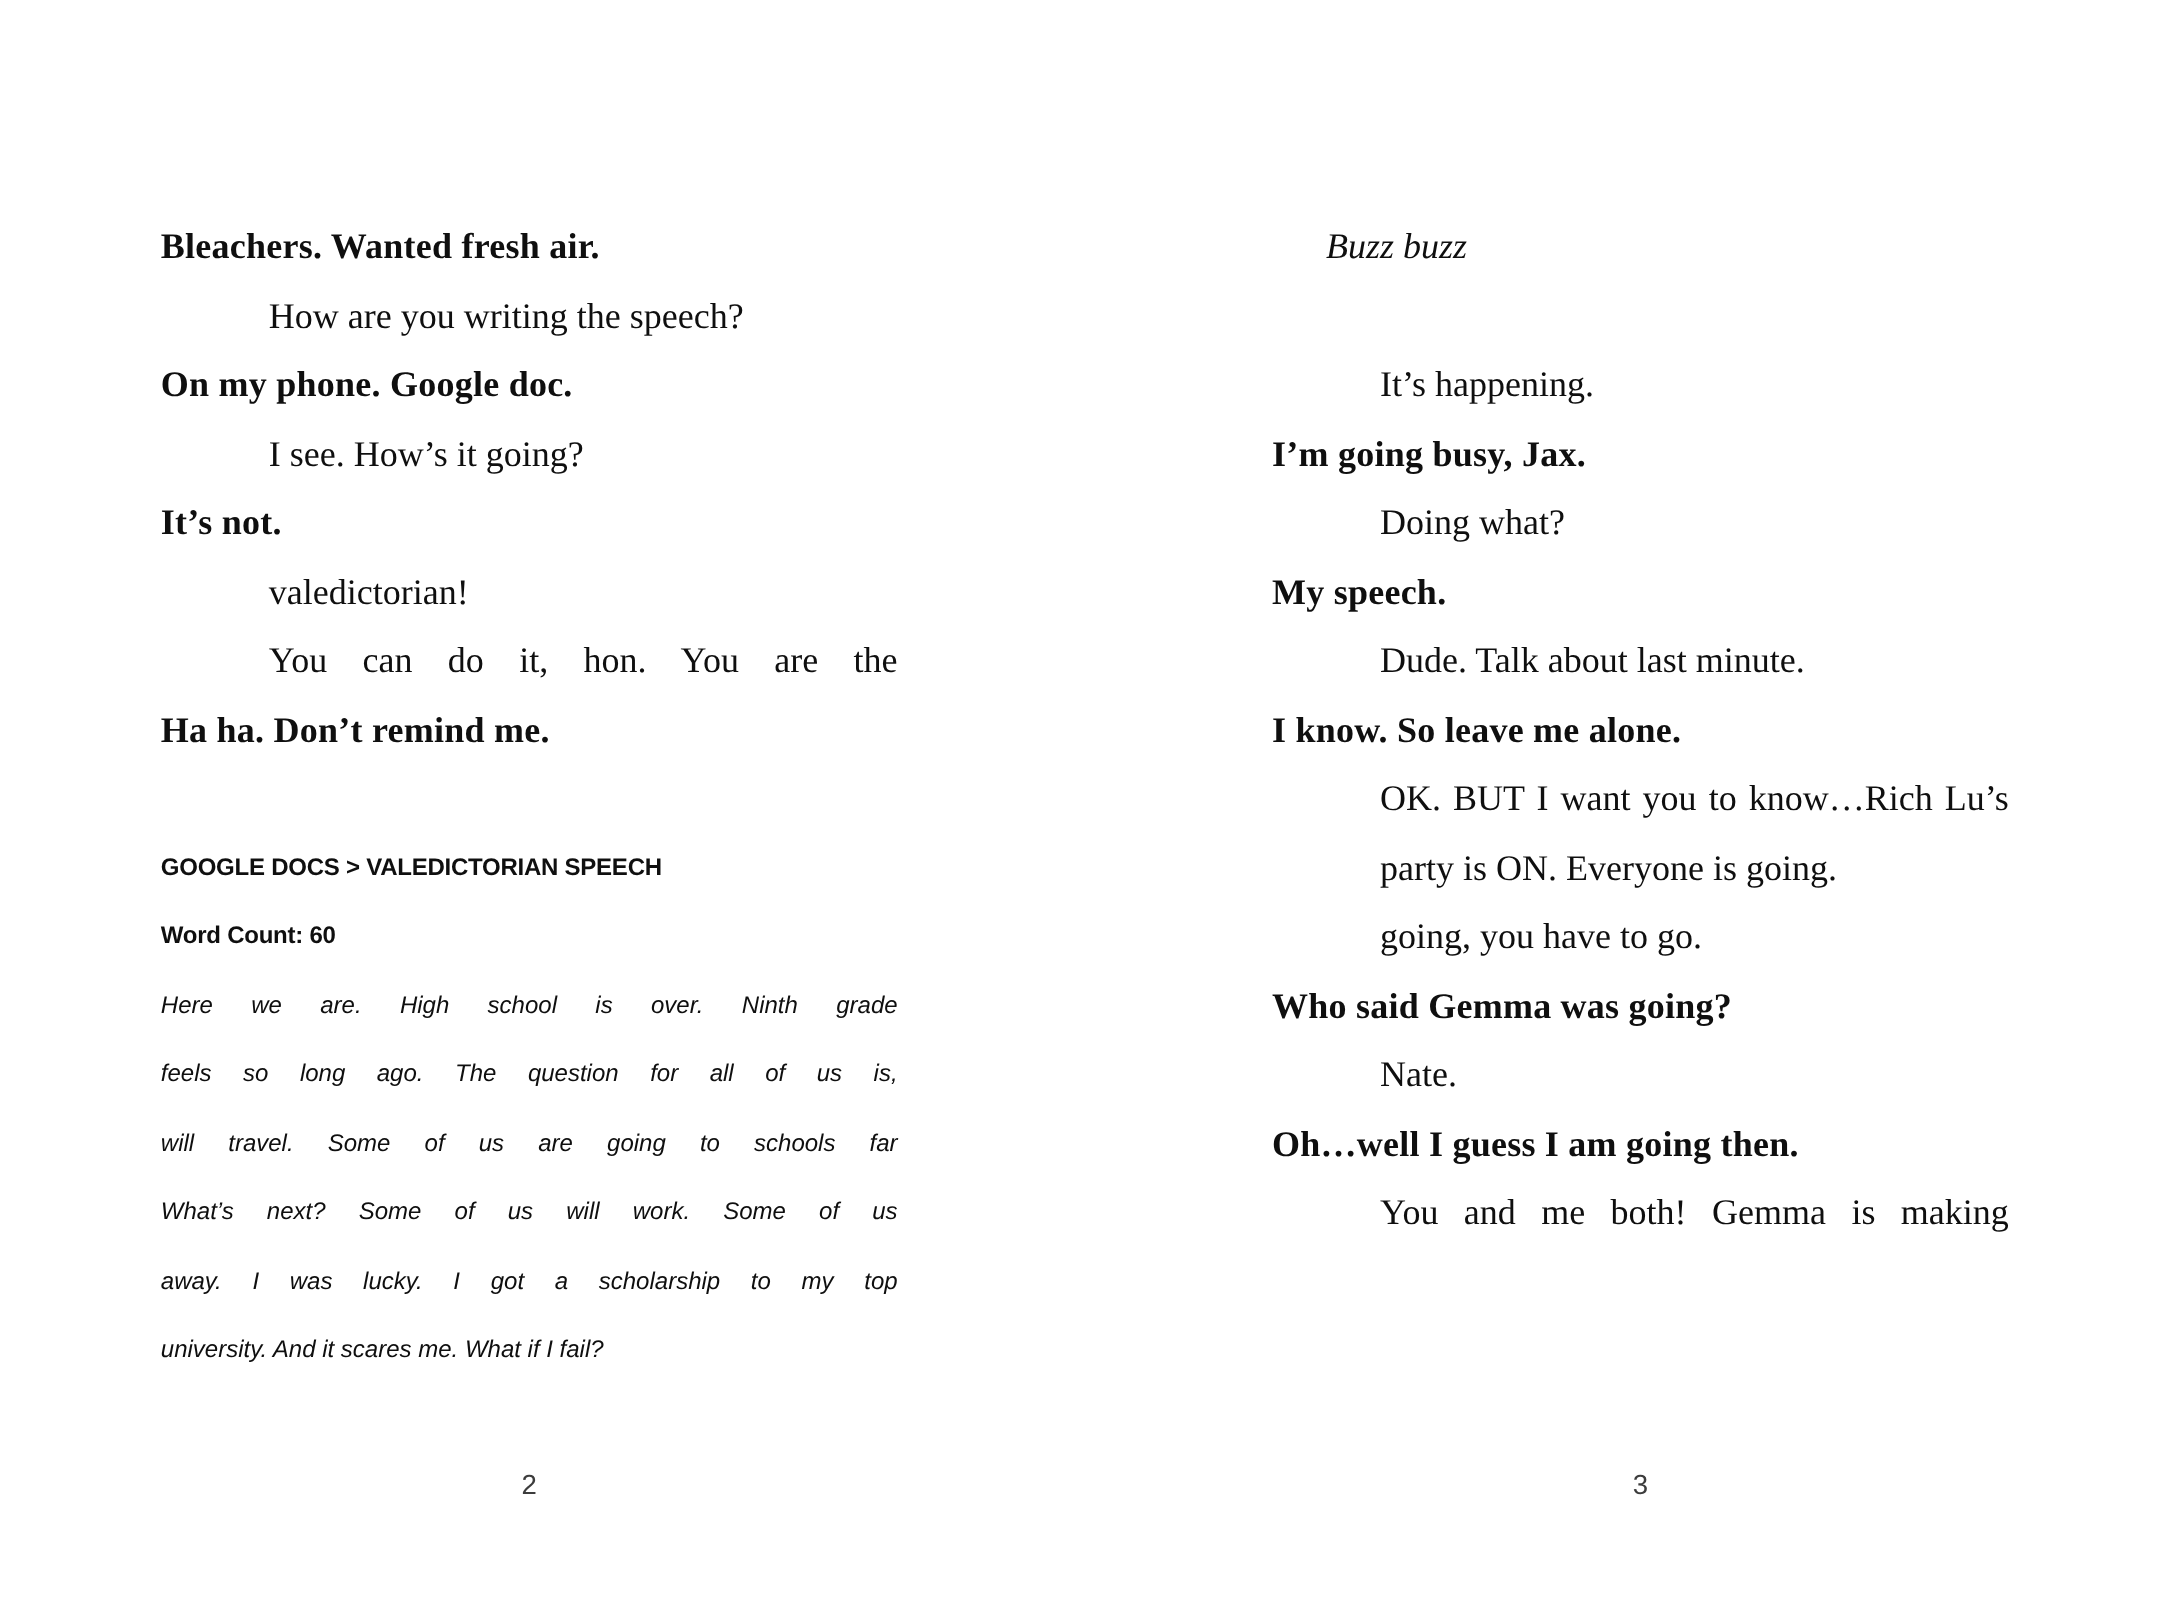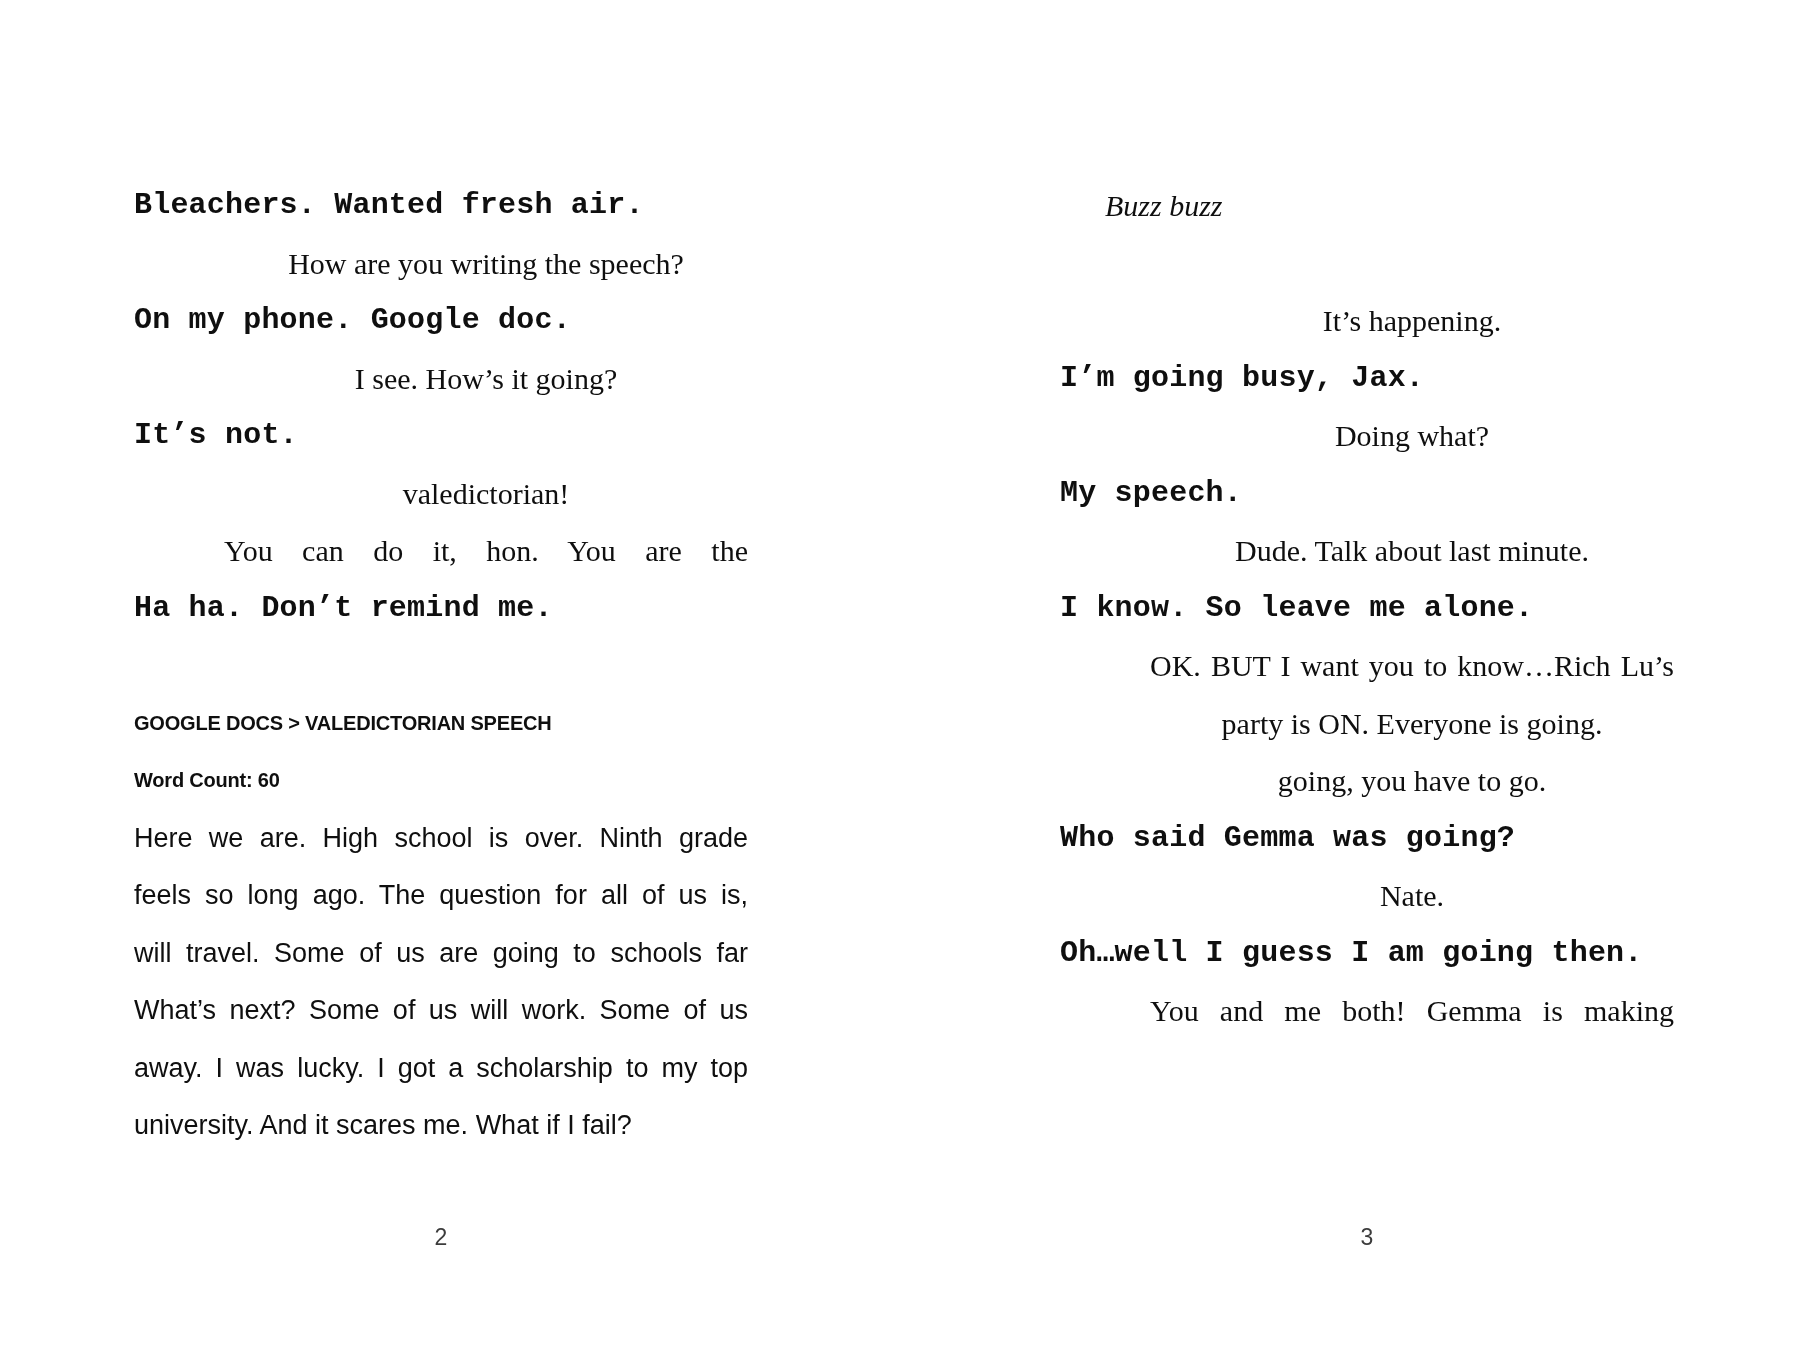--- a/index.html
+++ b/index.html
@@ -24,38 +24,39 @@
   .page-content.right { left: 1060px; }
 
   .line {
     height: 57.5px;
     line-height: 57.5px;
     font-family: "Liberation Serif", serif;
     font-size: 30px;
     color: #0f0f0f;
   }
   
-  .b { font-weight: bold; letter-spacing: 0.2px; font-family: Liberation Mono, monospace; }
+  .b { font-weight: bold; letter-spacing: 0.2px; }
   
-  .r { padding-left: 90px; text-align: center; }
+  .r { padding-left: 90px; }
   
   .j { text-align: justify; text-align-last: justify; }
   
   .stage { padding-left: 45px; font-style: italic; }
   
   .h {
     font-family: "Liberation Sans", sans-serif;
     font-weight: bold;
     font-size: 20px;
     letter-spacing: -0.2px;
   }
   
   .i {
     font-family: "Liberation Sans", sans-serif;
-    font-size: 27px;
+    font-style: italic;
+    font-size: 20px;
   }
   .page-number {
     position: absolute;
     top: 1222px;
     width: 614px;
     text-align: center;
     font-family: "Liberation Sans", sans-serif;
     font-size: 23px;
     line-height: 30px;
     color: #3c3c3c;

